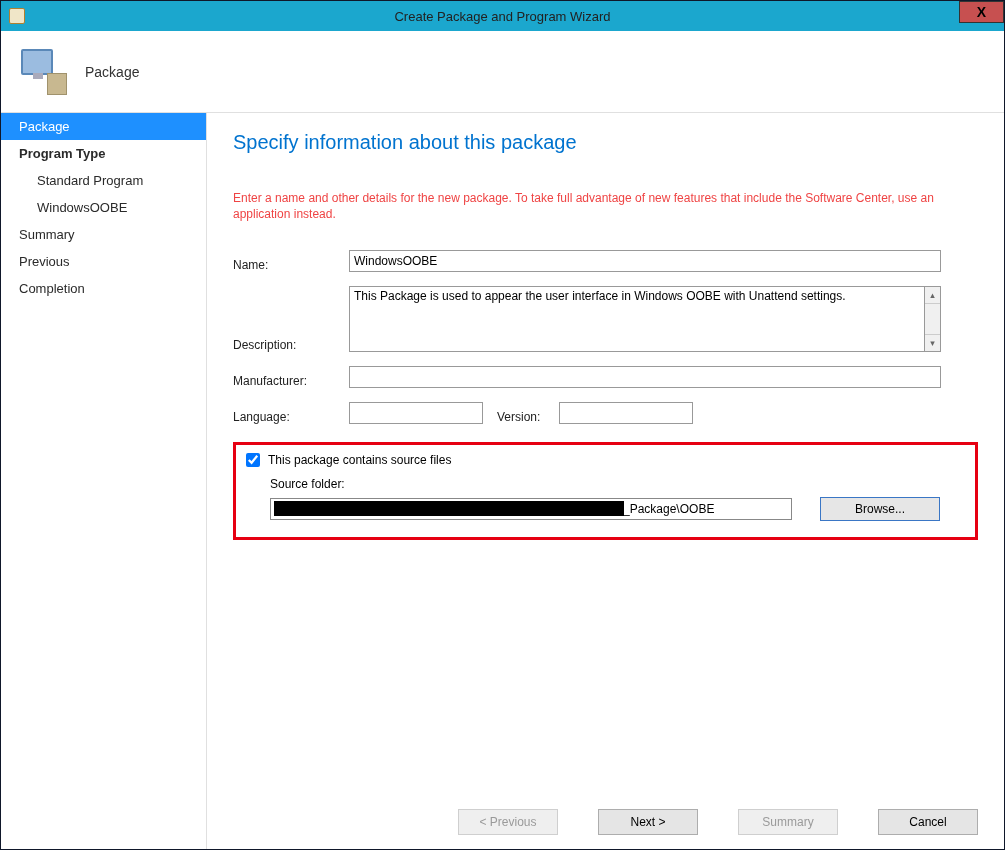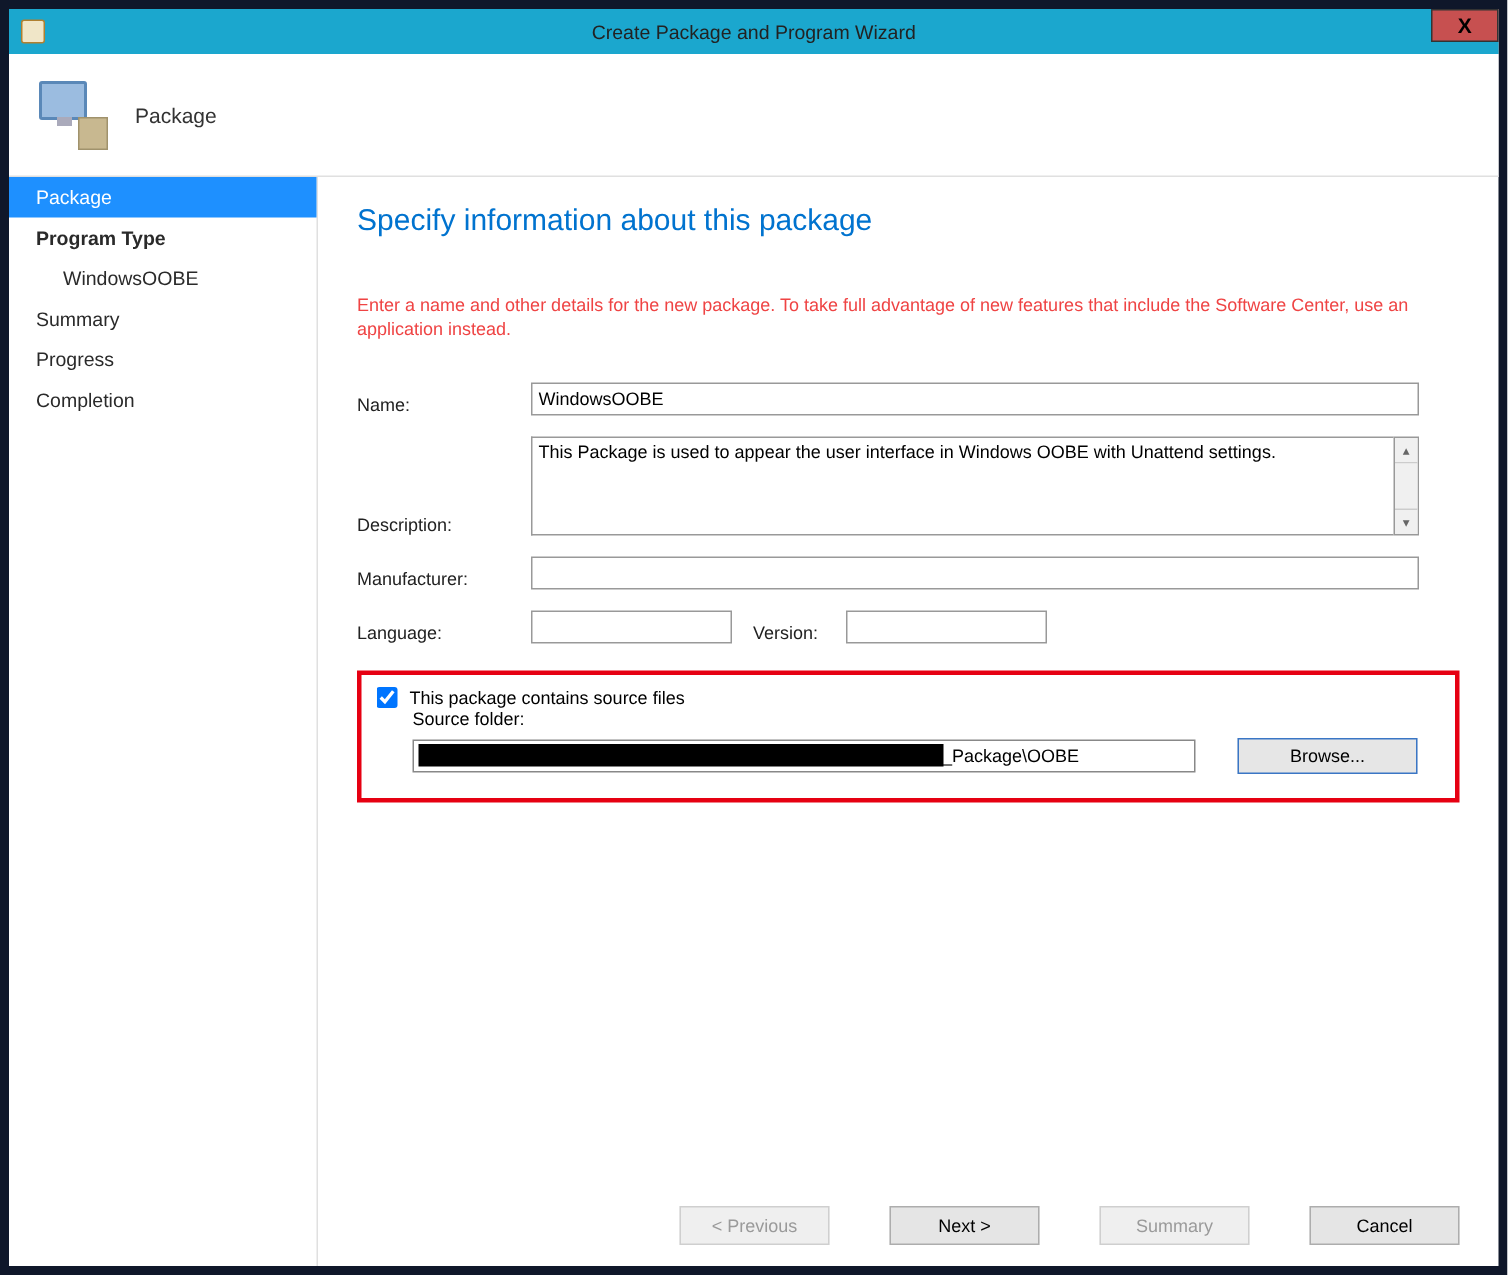--- a/index.html
+++ b/index.html
@@ -1,21 +1,21 @@
 <!DOCTYPE html>
 <html><head>
 <meta charset="utf-8">
 <style>
 * { box-sizing: border-box; margin: 0; padding: 0; }
 body { font-family: "Segoe UI", Tahoma, sans-serif; font-size: 12px; background: #fff; }
 
 .window {
   width: 1005px;
   height: 850px;
-  border: 6px solid #0f172a;
+  border: 1px solid #0f172a;
   background: #fff;
   display: flex;
   flex-direction: column;
 }
 .titlebar {
   height: 30px;
   background: #1ba7ce;
   display: flex;
   align-items: center;
   position: relative;
@@ -194,20 +194,21 @@
 .desc-scroll .track { flex: 1; background: #f0f0f0; }
 
 .highlight-box {
   border: 3px solid #e60012;
   padding: 8px 10px 16px 10px;
   margin-top: 4px;
 }
 .check-row {
   display: flex;
   align-items: flex-end;
+  margin-bottom: 10px;
 }
 .check-row input[type=checkbox] {
   width: 14px; height: 14px;
   margin-right: 8px;
 }
 .source-label {
   margin-left: 24px;
   font-size: 12px;
   margin-bottom: 6px;
 }
@@ -286,23 +287,24 @@
       <div class="box"></div>
     </div>
     <div class="banner-label">Package</div>
   </div>
 
   <div class="body">
 
     <div class="sidebar">
       <div class="step active"><span>Package</span></div>
       <div class="step bold"><span>Program Type</span></div>
+      <div class="step sub"><span>Standard Program</span></div>
       <div class="step sub"><span>WindowsOOBE</span></div>
       <div class="step"><span>Summary</span></div>
-      <div class="step"><span>Progress</span></div>
+      <div class="step"><span>Previous</span></div>
       <div class="step"><span>Completion</span></div>
     </div>
 
     <div class="main">
       <div class="page-heading">Specify information about this package</div>
       <div class="instruction">Enter a name and other details for the new package. To take full advantage of new features that include the Software Center, use an application instead.</div>
 
       <div class="form-row">
         <label class="field-label">Name:</label>
         <input type="text" class="wide" value="WindowsOOBE" style="">

